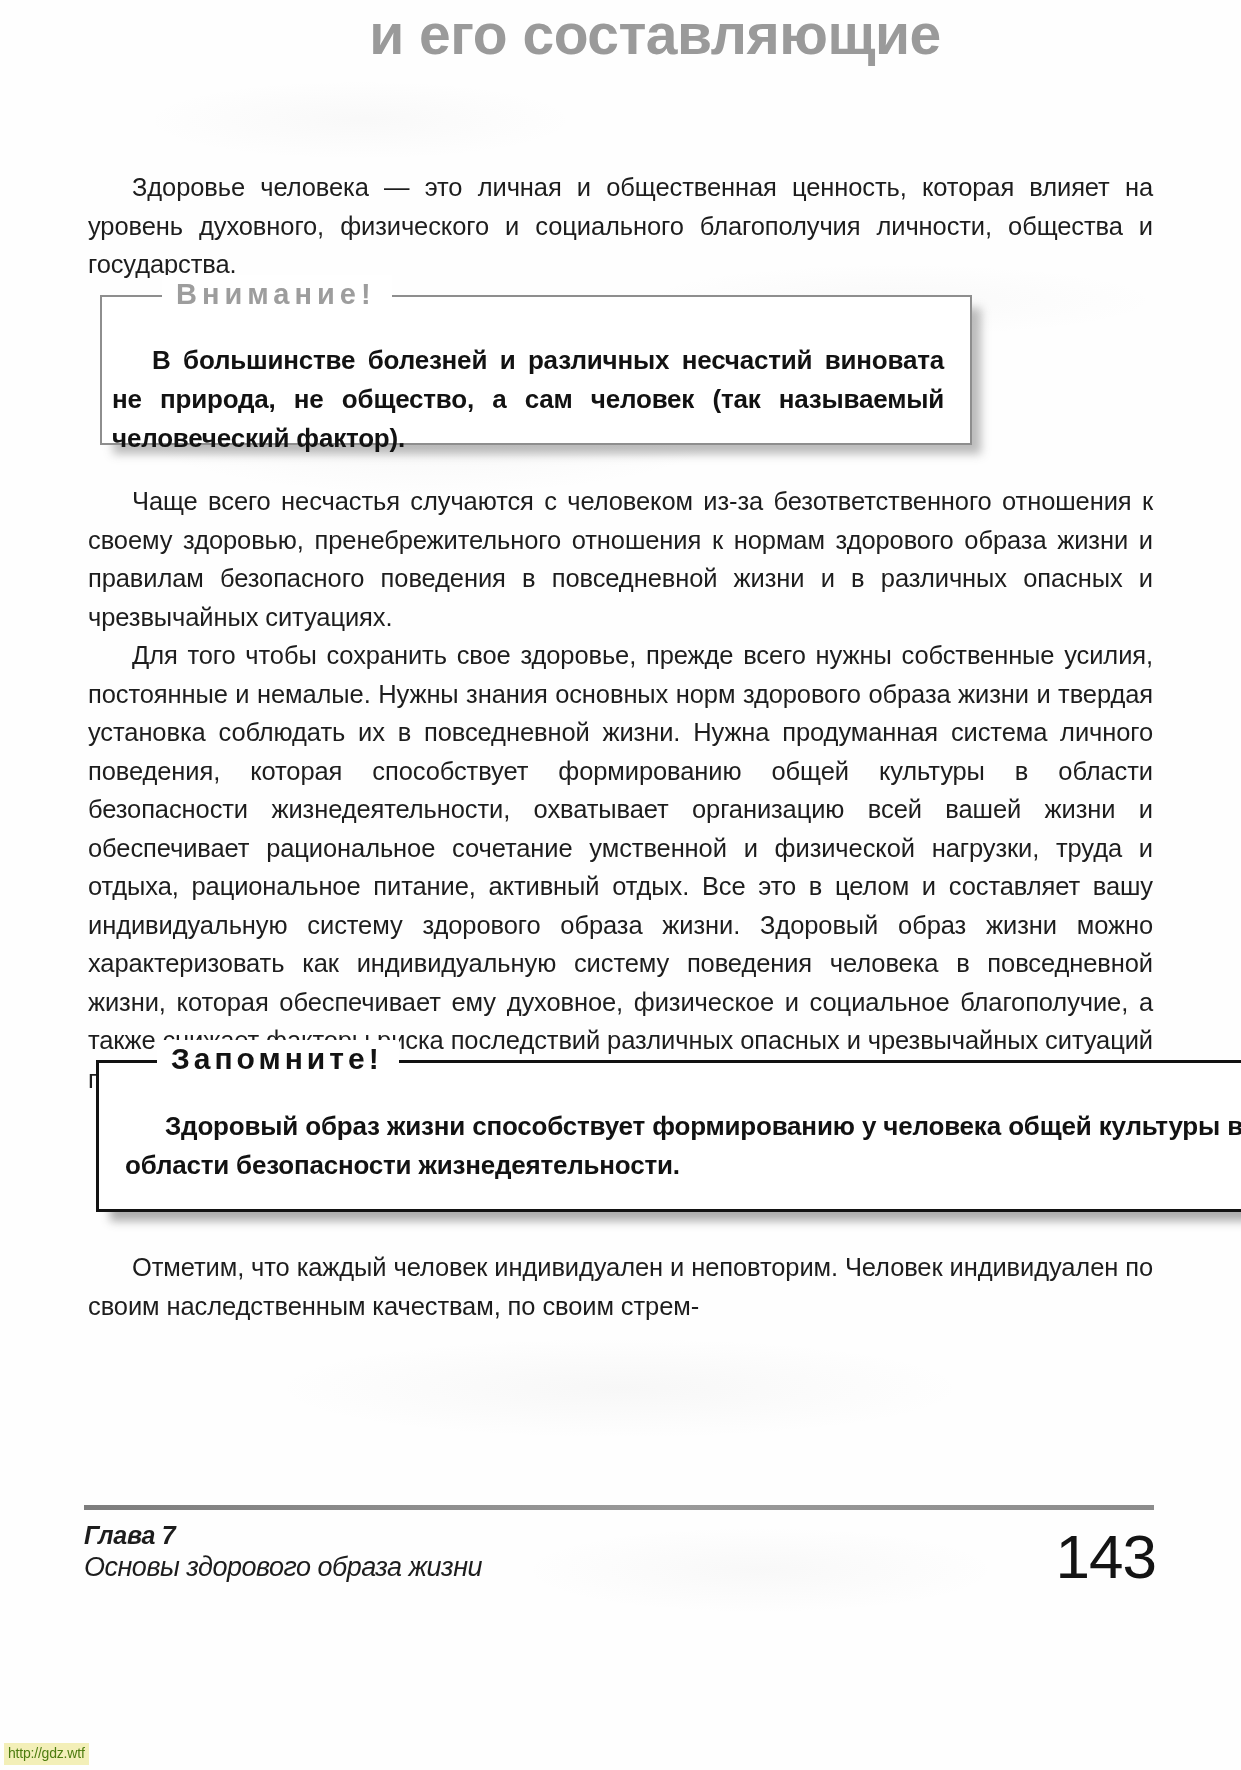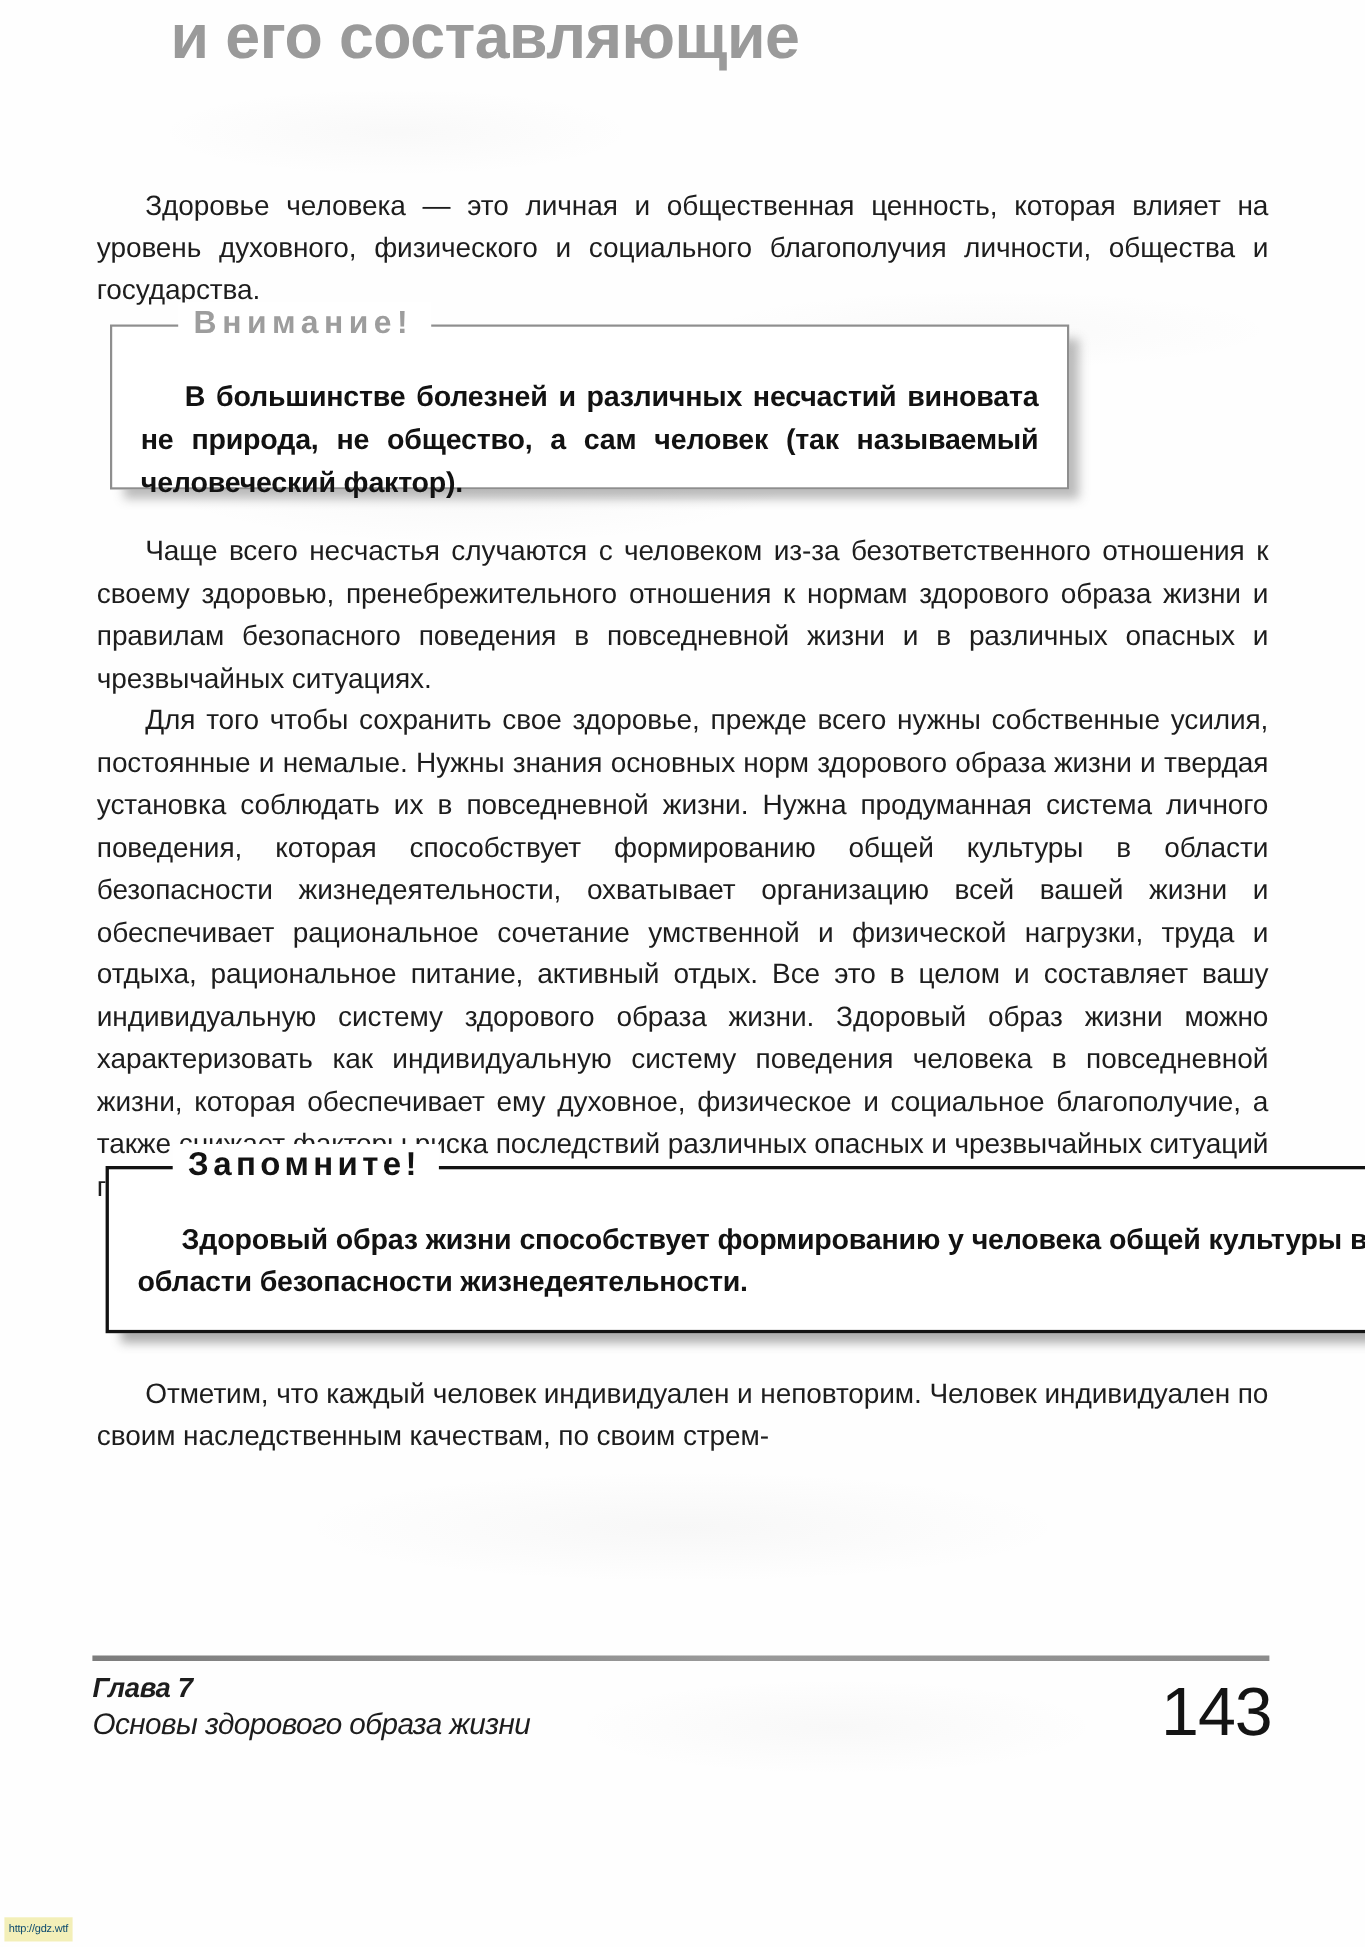--- a/index.html
+++ b/index.html
@@ -53,21 +53,21 @@
     color: #161616;
     letter-spacing: -1px;
     margin-right: 16px;
   }
   .heading-text {
     color: #9a9a9a;
     letter-spacing: -0.5px;
   }
   .heading-line-2 {
     display: block;
-    text-align: left;
+    text-align: center;
     font-size: 57px;
     line-height: 64px;
     font-weight: 700;
     color: #9a9a9a;
     letter-spacing: -0.5px;
     margin-top: -2px;
     padding-left: 60px;
   }
 
   
@@ -142,21 +142,21 @@
 
   .callout .box-body {
     padding: 40px 30px 18px 26px;
     font-size: 26px;
     line-height: 39px;
     font-weight: 700;
     text-align: justify;
     color: #121212;
     letter-spacing: -0.2px;
   }
-  .callout-attention .box-body { padding: 44px 26px 20px 26px; }
+  .callout-attention .box-body { padding: 44px 26px 20px 10px; }
   .callout-remember .box-body  { padding: 44px 12px 20px 26px; }
   .box-body .lead { padding-left: 40px; }
 
   
   .footer-rule {
     position: absolute;
     left: 84px;
     top: 1505px;
     width: 1070px;
     height: 5px;
@@ -197,22 +197,22 @@
     letter-spacing: -1px;
     margin-top: 6px;
   }
 
   
   .watermark {
     position: absolute;
     left: 4px;
     top: 1743px;
     background: #f3efb8;
-    color: #0c4a6e;
-    font-size: 10px;
+    color: #4d7c0f;
+    font-size: 14px;
     line-height: 19px;
     padding: 1px 4px 2px 4px;
     font-family: "Liberation Sans", "DejaVu Sans", sans-serif;
     letter-spacing: -0.2px;
   }
 </style>
 </head>
 <body>
 
 <div class="page">

